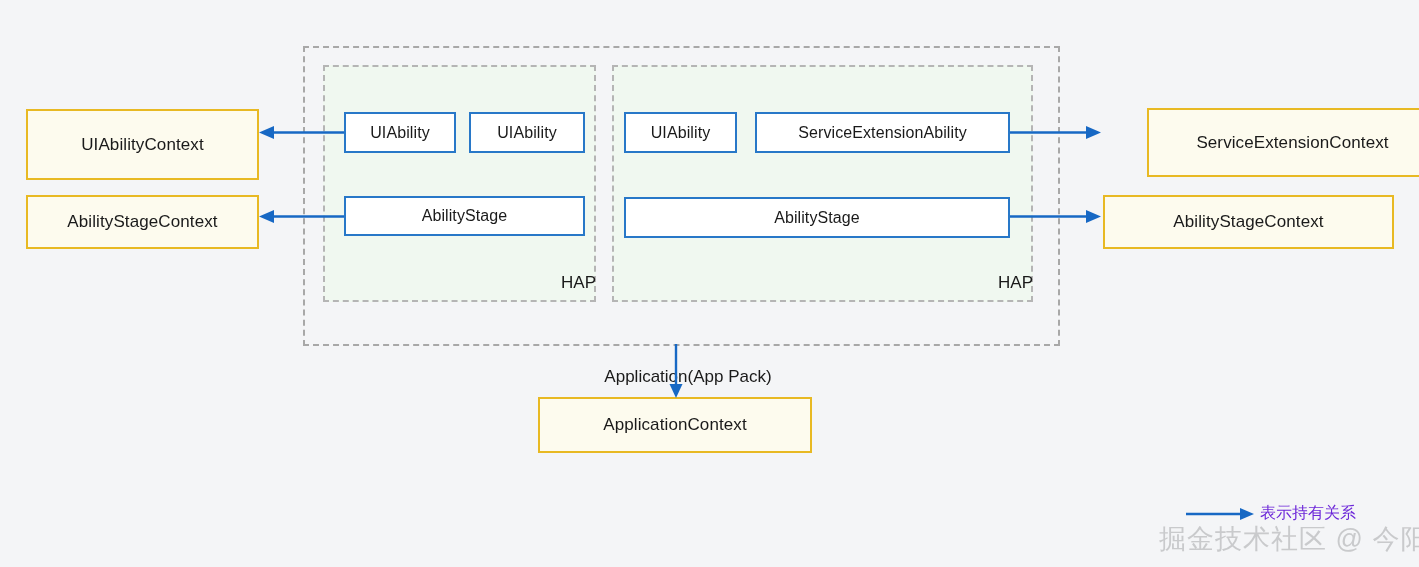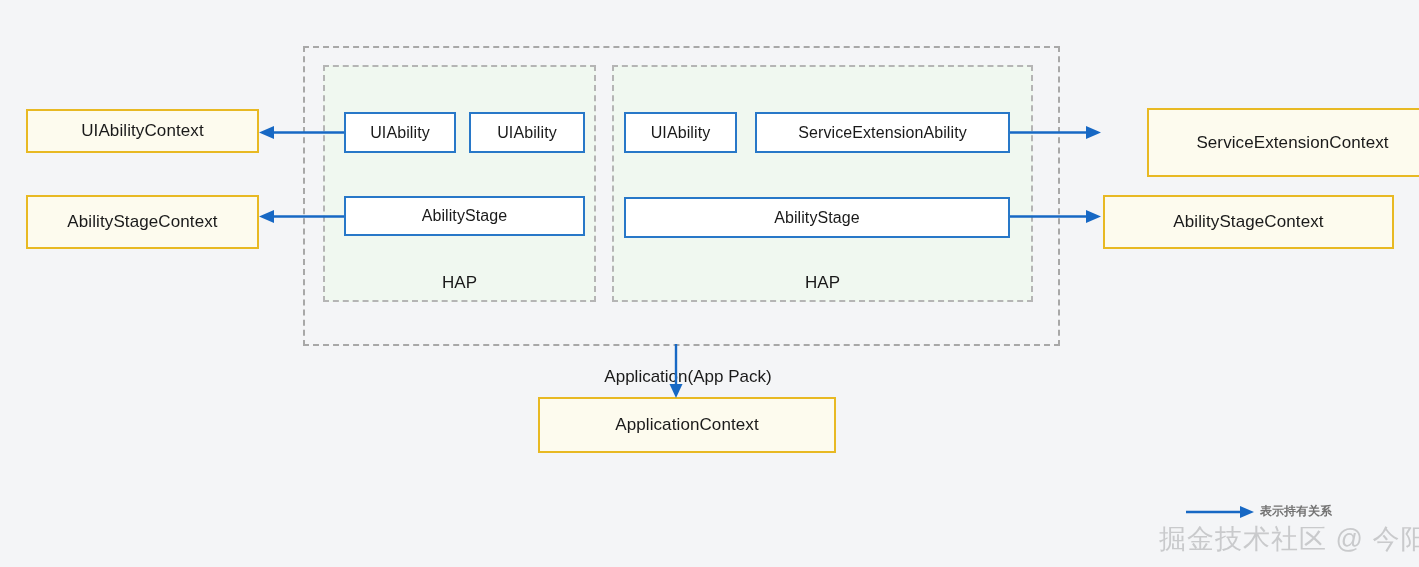--- a/index.html
+++ b/index.html
@@ -52,21 +52,21 @@
   .app-box {
     position: absolute;
     box-sizing: border-box;
     background: transparent;
     border: 2px dashed #a8a8a8;
   }
   .hap-label {
     position: absolute;
     font-size: 17px;
     color: #1a1a1a;
-    text-align: center;
+    text-align: right;
   }
   .app-label {
     position: absolute;
     font-size: 17px;
     color: #1a1a1a;
     text-align: center;
     background: #f4f5f7;
     padding: 0 6px;
   }
 
@@ -85,24 +85,23 @@
   }
 
   
   .legend {
     position: absolute;
     display: flex;
     align-items: center;
     gap: 4px;
   }
   .legend-text {
-    font-size: 12px;
-    color: #737373;
+    font-size: 16px;
+    color: #6d28d9;
     white-space: nowrap;
-    font-weight: bold;
   }
   .watermark {
     position: absolute;
     font-size: 27px;
     color: #c9cacc;
     white-space: nowrap;
     letter-spacing: 1px;
   }
 </style>
 </head>
@@ -113,21 +112,21 @@
   <div class="app-box" style="left:303px; top:46px; width:757px; height:300px;"></div>
 
   <div class="hap-box" style="left:323px; top:65px; width:273px; height:237px;"></div>
   <div class="hap-label" style="left:323px; top:273px; width:273px;">HAP</div>
 
   <div class="hap-box" style="left:612px; top:65px; width:421px; height:237px;"></div>
   <div class="hap-label" style="left:612px; top:273px; width:421px;">HAP</div>
 
   <div class="app-label" style="left:520px; top:319px; width:324px;margin-top:48px;">Application(App Pack)</div>
 
-  <div class="ctx-box" style="left:26px; top:109px; width:233px; height:44px;">
+  <div class="ctx-box" style="left:26px; top:109px; width:233px; height:71px;">
     <span>UIAbilityContext</span>
   </div>
   <div class="ctx-box" style="left:26px; top:195px; width:233px; height:54px;">
     <span>AbilityStageContext</span>
   </div>
 
   <div class="ctx-box" style="left:1103px; top:108px; width:291px; height:69px;margin-left:44px;">
     <span>ServiceExtensionContext</span>
   </div>
   <div class="ctx-box" style="left:1103px; top:195px; width:291px; height:54px;">
@@ -147,21 +146,21 @@
   <div class="ability-box" style="left:624px; top:112px; width:113px; height:41px;">
     <span>UIAbility</span>
   </div>
   <div class="ability-box" style="left:755px; top:112px; width:255px; height:41px;">
     <span>ServiceExtensionAbility</span>
   </div>
   <div class="ability-box" style="left:624px; top:197px; width:386px; height:41px;">
     <span>AbilityStage</span>
   </div>
 
-  <div class="ctx-box" style="left:538px; top:397px; width:298px; height:56px;">
+  <div class="ctx-box" style="left:538px; top:397px; width:274px; height:56px;">
     <span>ApplicationContext</span>
   </div>
 
   <svg class="conn" style="left:255px; top:120px; width:95px; height:26px;" viewBox="0 0 95 26">
     <polyline points="89,12.5 18,12.5"></polyline>
     <polygon points="4,12.5 19,6 19,19"></polygon>
   </svg>
 
   <svg class="conn" style="left:255px; top:204px; width:95px; height:26px;" viewBox="0 0 95 26">
     <polyline points="89,12.5 18,12.5"></polyline>

